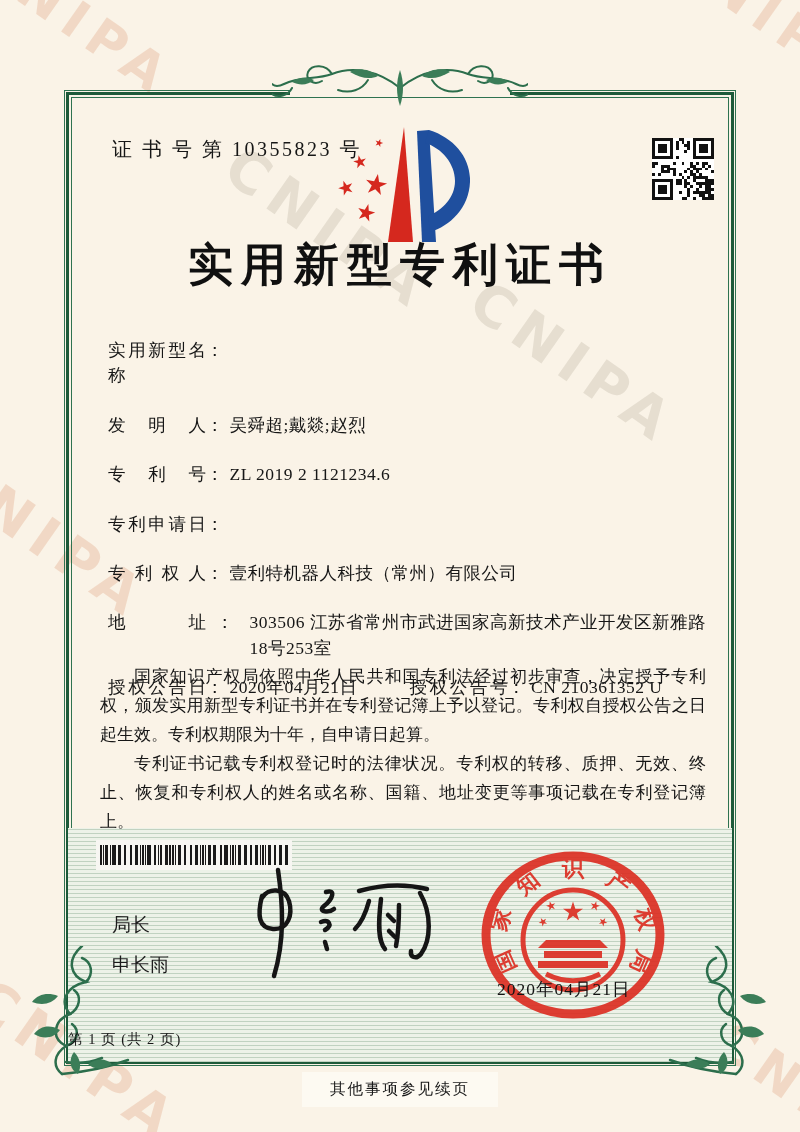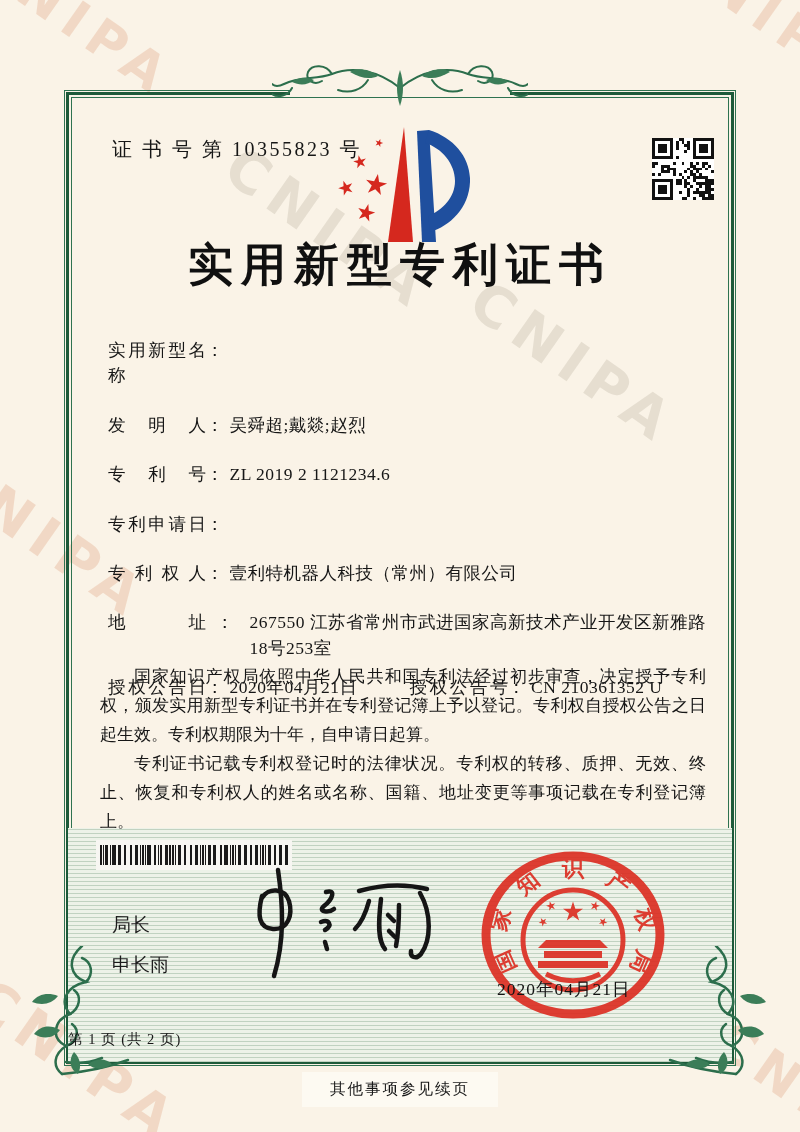--- a/index.html
+++ b/index.html
@@ -324,21 +324,21 @@
         <span class="colon">：</span>
     </div>
     <div class="row">
       <span class="lab">专利权人</span>
         <span class="colon">：</span>
       <span class="val">壹利特机器人科技（常州）有限公司</span>
     </div>
     <div class="row double">
       <span class="lab">地址</span>
         <span class="colon">：</span>
-      <span class="val">267550 江苏省常州市武进国家高新技术产业开发区新雅路18号253室</span>
+      <span class="val">303506 江苏省常州市武进国家高新技术产业开发区新雅路18号253室</span>
     </div>
     <div class="row">
       <span class="lab">授权公告日</span>
         <span class="colon">：</span>
       <span class="val" style="flex:0 0 auto;">2020年04月21日</span>
       <span class="pair2">
         <span class="lab">授权公告号</span>
           <span class="colon">：</span>
         <span class="val">CN 210361352 U</span>
       </span>

